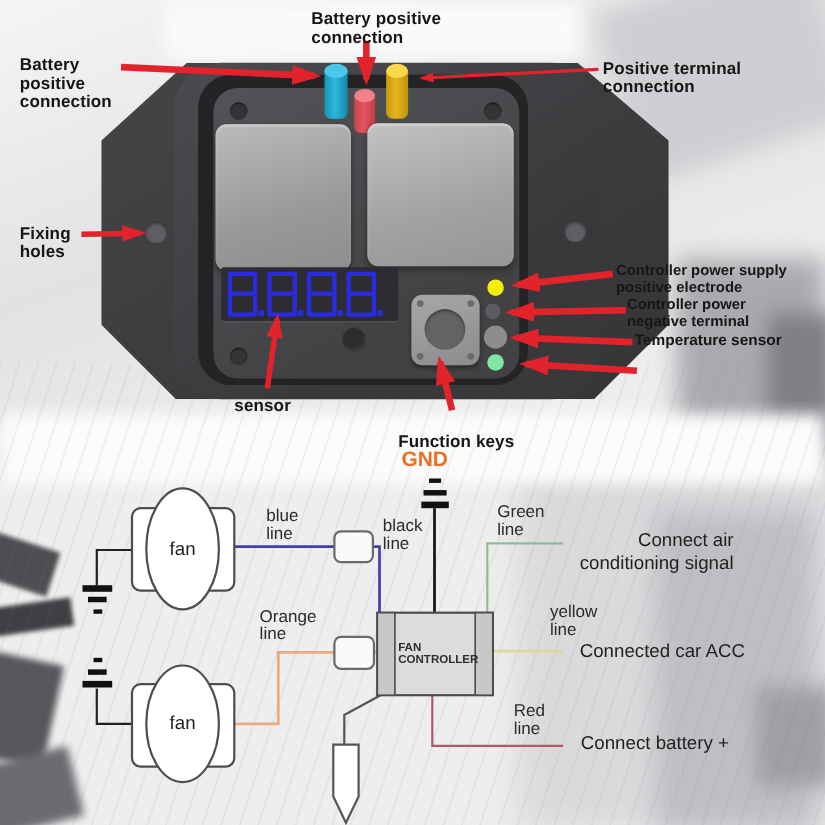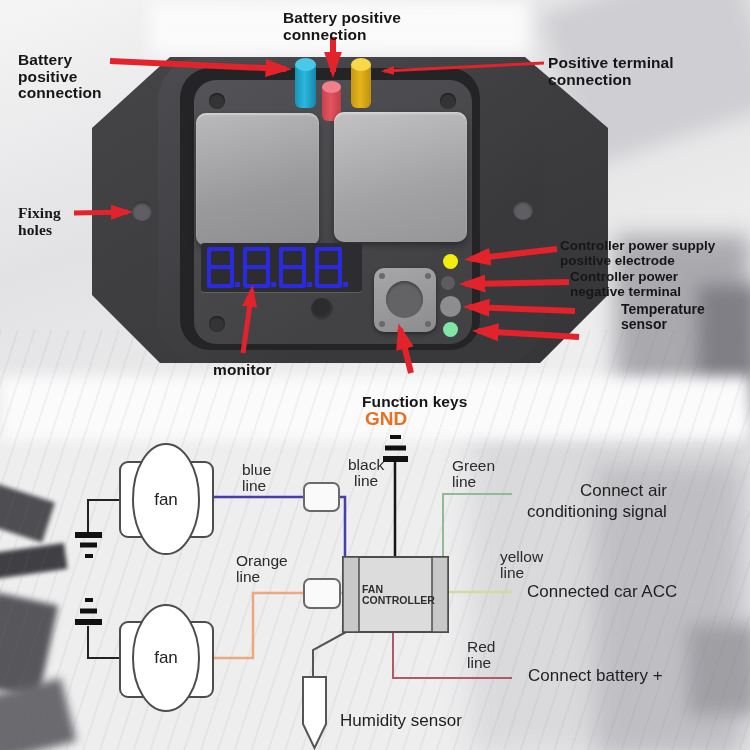--- a/index.html
+++ b/index.html
@@ -179,48 +179,47 @@
     </g>
   </svg>
 
   <div class="lbl" style="left:18px;top:52px;">Battery
 positive
 connection</div>
   <div class="lbl" style="left:283px;top:10px;">Battery positive
 connection</div>
   <div class="lbl" style="left:548px;top:55px;">Positive terminal
 connection</div>
-  <div class="lbl" style="left:18px;top:205px;font-family:Liberation Serif, serif;">Fixing
+  <div class="lbl" style="left:18px;top:205px;">Fixing
 holes</div>
   <div class="lbl-sm" style="left:560px;top:239px;">Controller power supply
 positive electrode</div>
   <div class="lbl-sm" style="left:570px;top:270px;">Controller power
 negative terminal</div>
-  <div class="lbl-sm" style="left:577px;top:302px;font-size:14px;margin-left:44px;">Temperature sensor</div>
-  <div class="lbl" style="left:213px;top:362px;">monitor</div>
+  <div class="lbl-sm" style="left:577px;top:302px;font-size:14px;">Temperature sensor</div>
+  <div class="lbl" style="left:213px;top:362px;">sensor</div>
   <div class="lbl" style="left:362px;top:366px;margin-top:28px;">Function keys</div>
 
   <div class="gnd-label" style="left:365px;top:408px;">GND</div>
   <div class="dlabel" style="left:242px;top:462px;">blue
 line</div>
-  <div class="dlabel" style="left:348px;top:457px;text-align:center;">black
+  <div class="dlabel" style="left:348px;top:471px;">black
 line</div>
   <div class="dlabel" style="left:452px;top:458px;">Green
 line</div>
   <div class="dlabel" style="left:236px;top:553px;">Orange
 line</div>
   <div class="dlabel" style="left:455px;top:549px;margin-left:45px;">yellow
 line</div>
   <div class="dlabel" style="left:467px;top:639px;">Red
 line</div>
 
   <div class="dconn" style="left:527px;top:480px;text-align:right;">Connect air
 conditioning signal</div>
   <div class="dconn" style="left:527px;top:581px;">Connected car ACC</div>
   <div class="dconn" style="left:528px;top:665px;">Connect battery +</div>
-  <div class="dconn" style="left:340px;top:710px;">Humidity sensor</div>
 
   <div class="fan-label" style="left:166px;top:500px;">fan</div>
   <div class="fan-label" style="left:166px;top:658px;">fan</div>
   <div class="ctrl-label" style="left:362px;top:584px;">FAN
 CONTROLLER</div>
 
 </div>
 
 </body></html>

